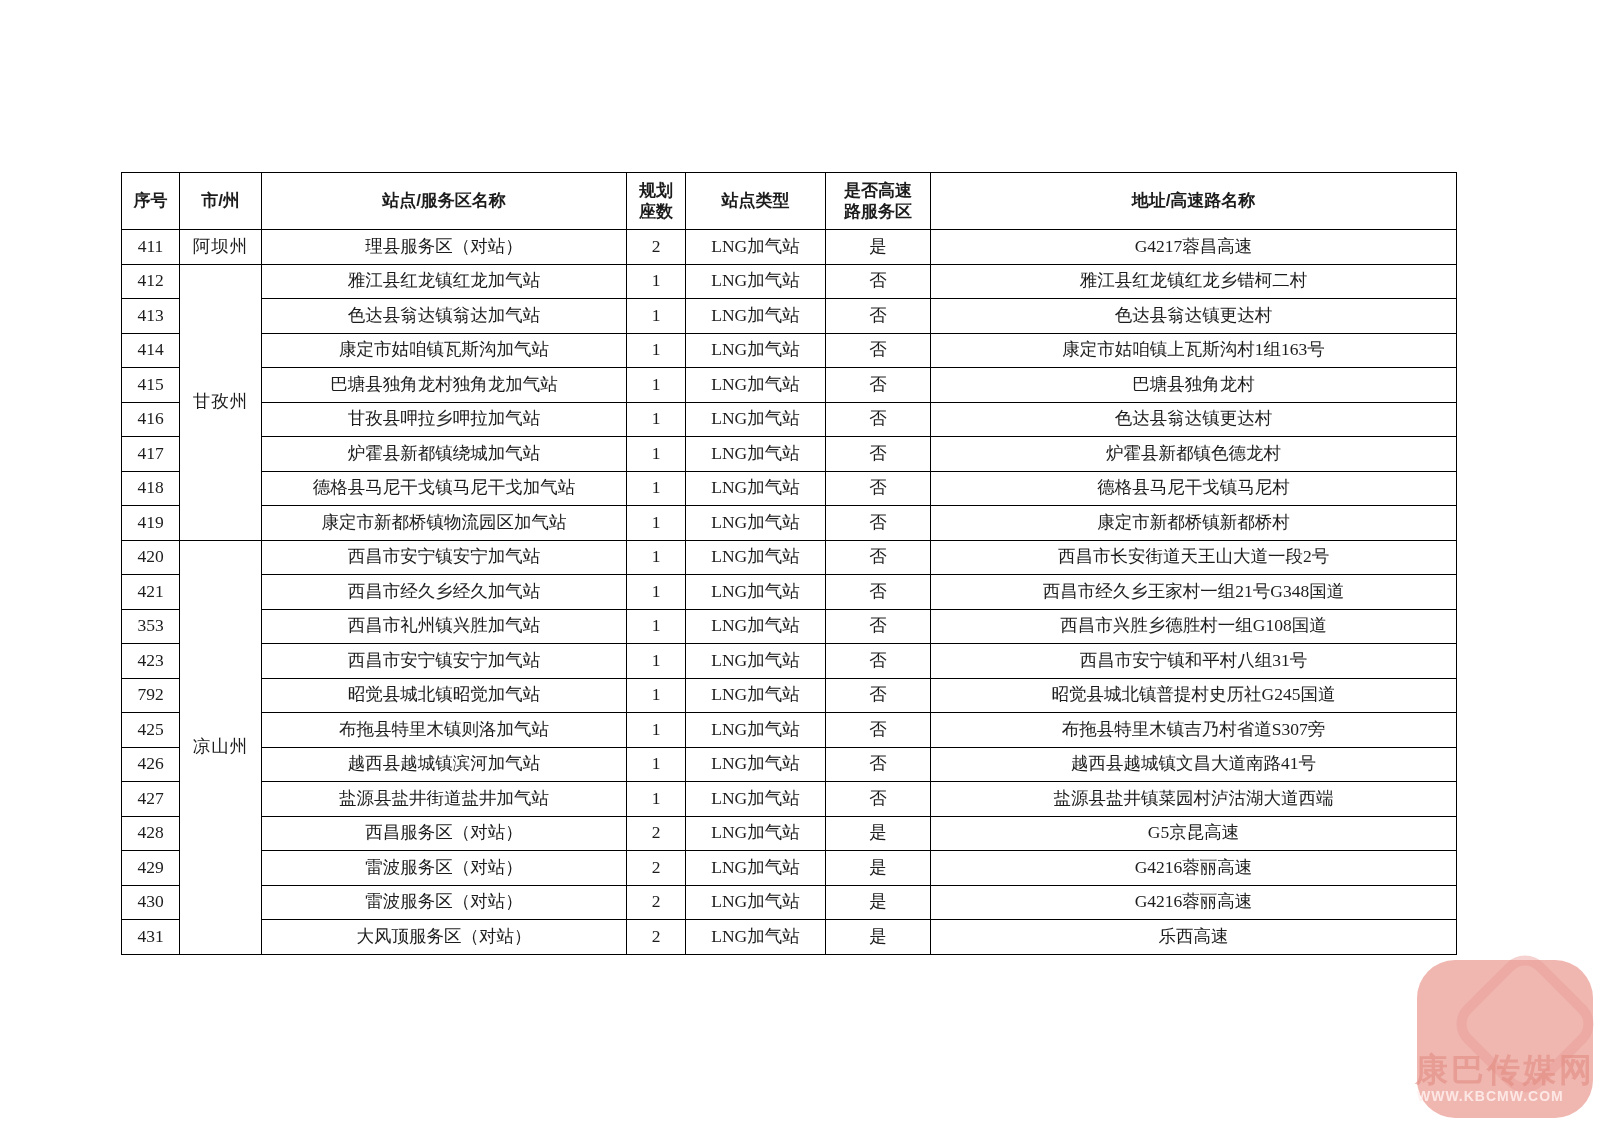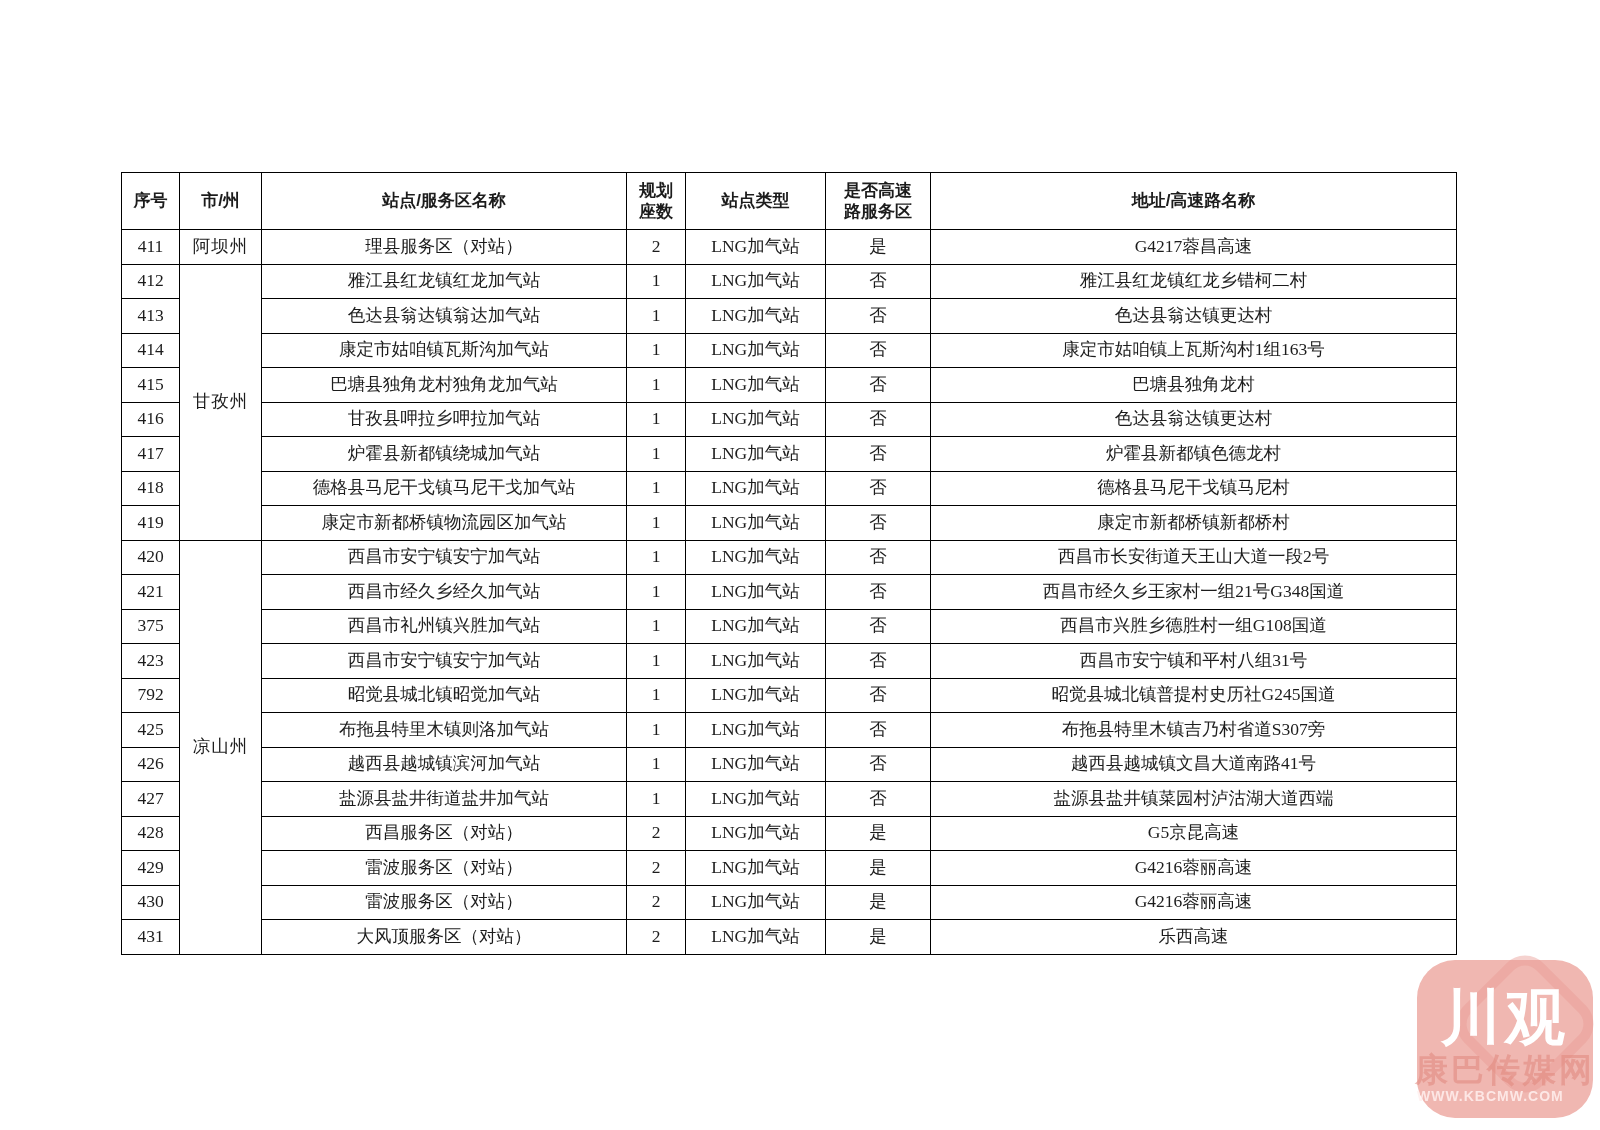--- a/index.html
+++ b/index.html
@@ -175,21 +175,21 @@
       </tr>
       <tr>
         <td>421</td>
         <td>西昌市经久乡经久加气站</td>
         <td>1</td>
         <td>LNG加气站</td>
         <td>否</td>
         <td>西昌市经久乡王家村一组21号G348国道</td>
       </tr>
       <tr>
-        <td>375</td>
+        <td>353</td>
         <td>西昌市礼州镇兴胜加气站</td>
         <td>1</td>
         <td>LNG加气站</td>
         <td>否</td>
         <td>西昌市兴胜乡德胜村一组G108国道</td>
       </tr>
       <tr>
         <td>423</td>
         <td>西昌市安宁镇安宁加气站</td>
         <td>1</td>
@@ -261,16 +261,15 @@
         <td>是</td>
         <td>乐西高速</td>
       </tr>
     </tbody>
 </table>
 
 <div class="page-number">— 26 —</div>
 
 <div class="wm-badge" style="background: rgb(240, 183, 177);">
   <div class="wm-emblem"></div>
-  <div class="wm-logo">川观</div>
   <div class="wm-site">康巴传媒网</div>
   <div class="wm-url">WWW.KBCMW.COM</div>
 </div>
 
 </body></html>

